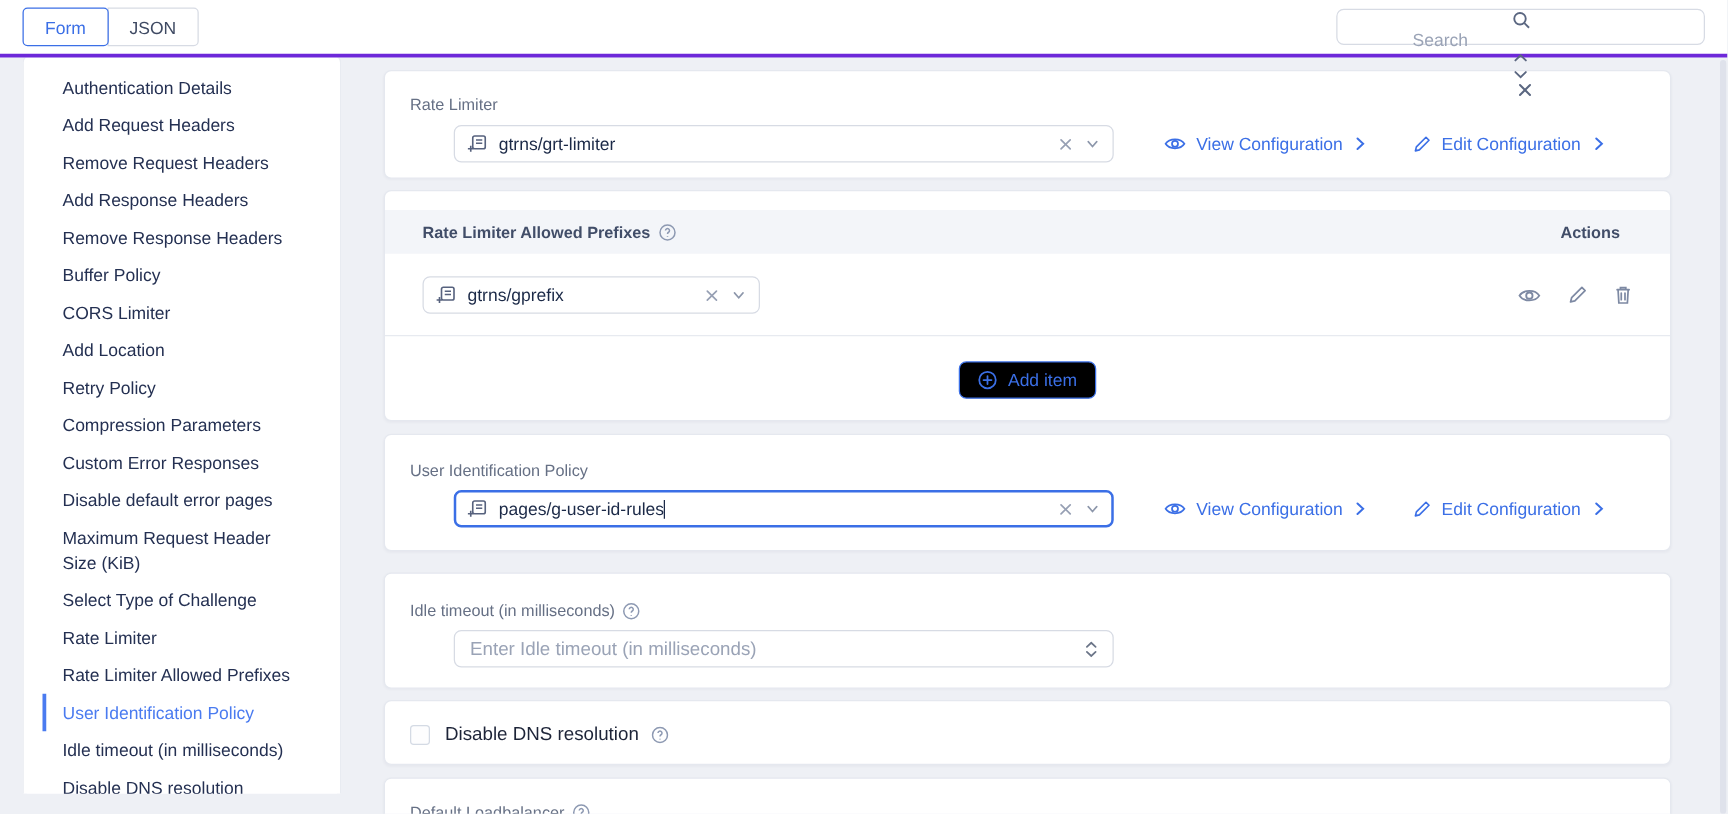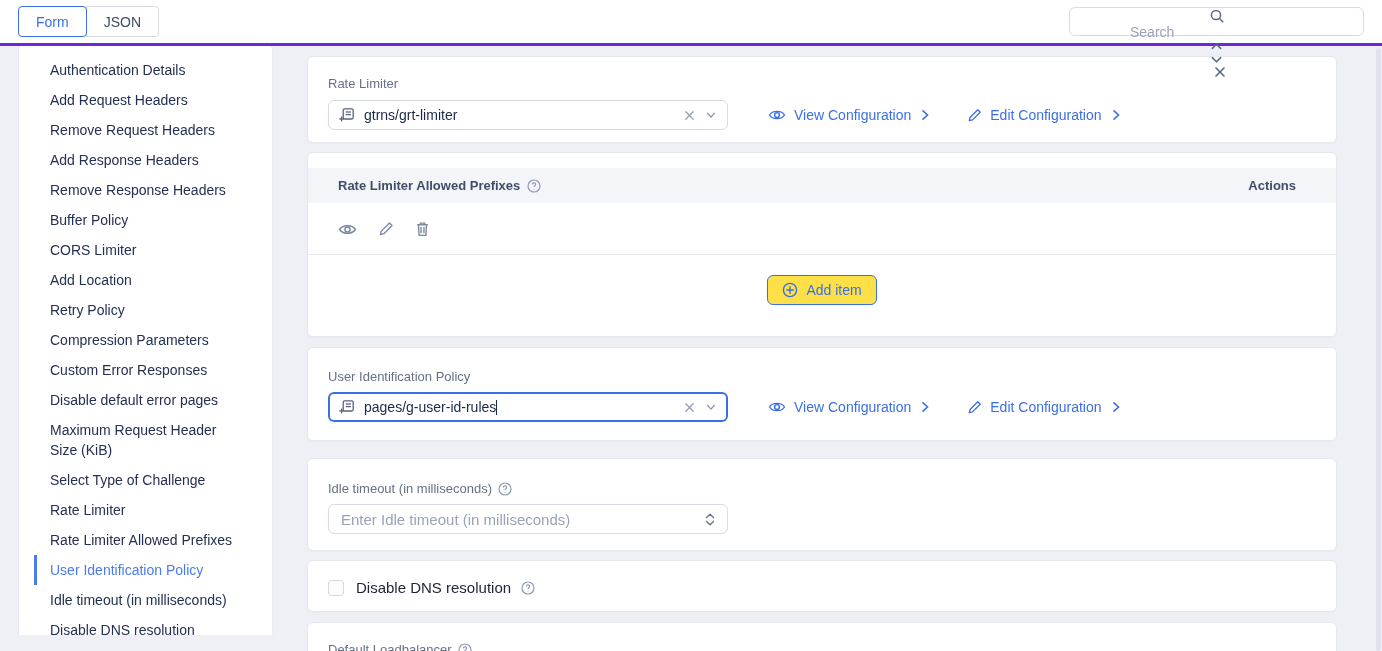--- a/index.html
+++ b/index.html
@@ -65,36 +65,36 @@
   .caret { display:inline-block; width:1px; height:15px; background:#1b2947; vertical-align:-3px; }
   .clr { color:#97a0b4; margin-right:10px; display:flex; cursor:pointer; }
   .chev { color:#8d97ab; display:flex; cursor:pointer; }
   .reficon { color:#57627e; display:flex; }
   
   .cfg-links { display:flex; align-items:center; margin-left:40px; gap:36px; }
   .cfg-link { display:flex; align-items:center; gap:8px; color:#3b6fe6; font-size:14px; cursor:pointer; }
   
   .pad-card { padding:19px 20px 0 20px; }
   .ctl-row { display:flex; align-items:center; margin-top:9px; }
-  .w440 { width:400px; }
+  .w440 { width:528px;margin-left:35px; }
   
   .tbl-head {
     margin-top:15px; height:35px; background:#f3f5f9;
     display:flex; align-items:center; justify-content:space-between;
     padding:0 40px 0 30px;
   }
   .tbl-title { font-size:13px; font-weight:700; color:#414d68; display:flex; align-items:center; gap:7px; }
   .tbl-actions { font-size:13px; font-weight:700; color:#414d68; }
   .tbl-row { display:flex; align-items:center; justify-content:space-between; padding:18px 30px 17px 30px; }
   .row-actions { display:flex; align-items:center; gap:21px; color:#7d89a3; }
   .row-actions .act { display:flex; cursor:pointer; }
   .hline { height:1px; background:#e7eaf0; }
   .add-area { height:69px; display:flex; align-items:center; justify-content:center; }
   .add-btn {
-    height:30px; border:1px solid #3b6fe6; border-radius:6px; background:#fde047;
+    height:30px; border:1px solid #3b6fe6; border-radius:6px; background:#000000;
     color:#3b6fe6; font-size:14px; display:flex; align-items:center; gap:8px;
     padding:0 14px; cursor:pointer; font-family:inherit;
   }
   
   .num-input {
     height:30px; border:1px solid #d7dbe4; border-radius:6px; background:#fff;
     display:flex; align-items:center; padding:0 12px;
   }
   .num-input input {
     border:none; outline:none; flex:1; font-size:15px; color:#3f4a63;
@@ -238,20 +238,43 @@
           <svg width="14" height="14" viewBox="0 0 14 14" fill="none" stroke="currentColor" stroke-width="1.2">
             <circle cx="7" cy="7" r="6"></circle>
               <path d="M5.4,5.4 a1.6,1.6 0 1 1 2.4,1.4 c-0.6,0.35 -0.8,0.7 -0.8,1.3"></path>
               <line x1="7" y1="10" x2="7" y2="10.6"></line>
           </svg>
         </span>
       </span>
       <span class="tbl-actions">Actions</span>
     </div>
     <div class="tbl-row">
+      <div class="select" style="width:270px;">
+        <span class="reficon">
+          <svg width="16" height="16" viewBox="0 0 16 16" fill="none" stroke="currentColor" stroke-width="1.3">
+            <rect x="4.2" y="1.8" width="10" height="10.2" rx="1.5"></rect>
+            <line x1="6.8" y1="5" x2="11.8" y2="5"></line>
+              <line x1="6.8" y1="7.6" x2="11.8" y2="7.6"></line>
+            <line x1="2.6" y1="9.6" x2="2.6" y2="14.4"></line>
+              <line x1="0.2" y1="12" x2="5" y2="12"></line>
+          </svg>
+        </span>
+        <span class="val">gtrns/gprefix</span>
+        <span class="clr">
+          <svg width="11" height="11" viewBox="0 0 12 12" fill="none" stroke="currentColor" stroke-width="1.5" stroke-linecap="round">
+              <line x1="2" y1="2" x2="10" y2="10"></line>
+              <line x1="10" y1="2" x2="2" y2="10"></line>
+            </svg>
+        </span>
+        <span class="chev">
+          <svg width="12" height="12" viewBox="0 0 14 14" fill="none" stroke="currentColor" stroke-width="1.5" stroke-linecap="round">
+              <polyline points="3,5 7,9.5 11,5"></polyline>
+            </svg>
+        </span>
+      </div>
       <div class="row-actions">
         <span class="act">
           <svg width="19" height="15" viewBox="0 0 18 14" fill="none" stroke="currentColor" stroke-width="1.4">
             <path d="M1.5,7 C4.5,2.2 13.5,2.2 16.5,7 C13.5,11.8 4.5,11.8 1.5,7 Z"></path>
               <circle cx="9" cy="7" r="2.4"></circle>
           </svg>
         </span>
         <span class="act">
           <svg width="16" height="16" viewBox="0 0 15 15" fill="none" stroke="currentColor" stroke-width="1.3" stroke-linejoin="round">
             <path d="M10.8,1.8 l2.4,2.4 L5.5,11.9 l-3.2,0.8 0.8,-3.2 Z"></path>

